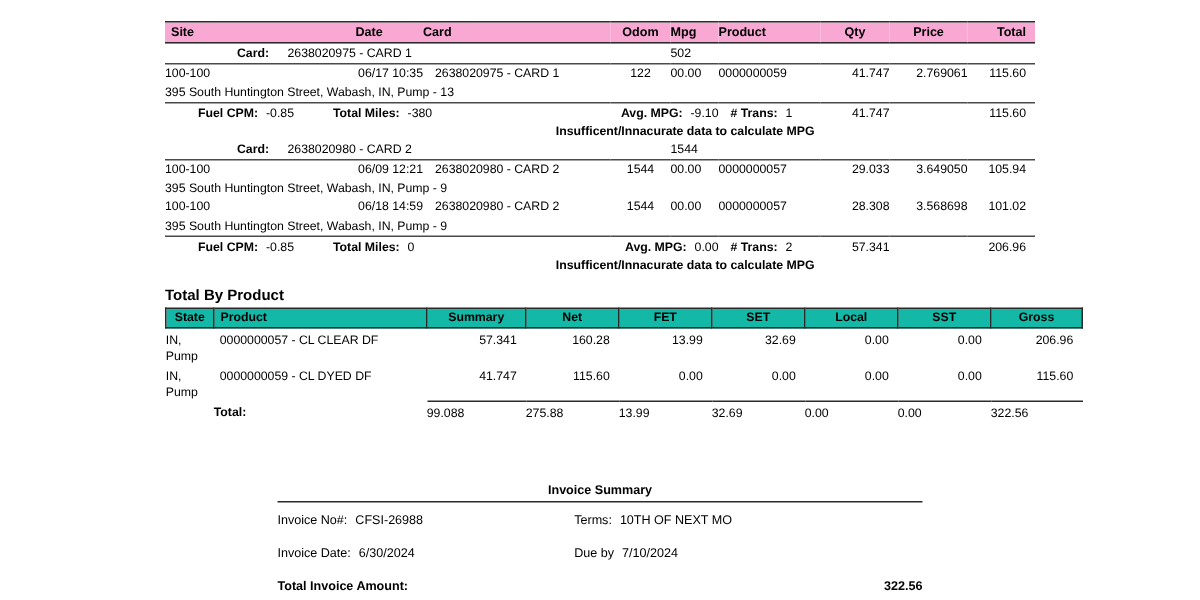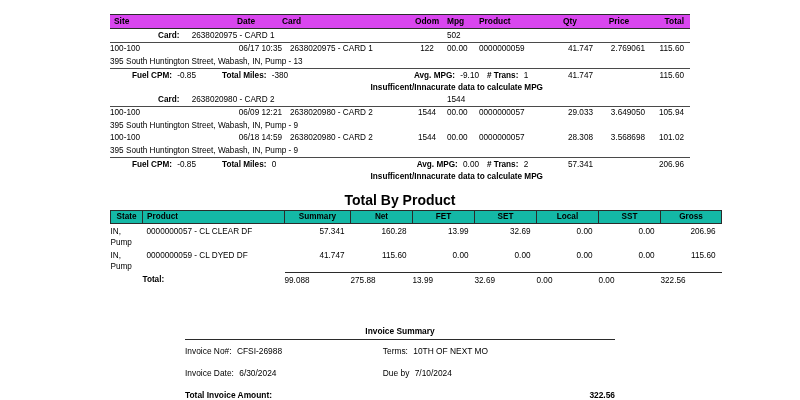--- a/index.html
+++ b/index.html
@@ -29,21 +29,21 @@
     font-size: 8.2px;
     table-layout: fixed;
   }
   table.tx td, table.tx th {
     padding: 0;
     vertical-align: bottom;
     white-space: nowrap;
   }
 
   .colhead {
-    background: #d946ef;
+    background: #f9a8d4;
     border-top: 1.6px solid #2b2b2b;
     border-bottom: 1.6px solid #2b2b2b;
     font-weight: bold;
     font-size: 8.4px;
     height: 13px;
     line-height: 13px;
     vertical-align: middle;
   }
   .colhead td { vertical-align: middle; padding-bottom: 0; }
 
@@ -85,23 +85,22 @@
 
   .ar { text-align: right; }
   .ac { text-align: center; }
   .al { text-align: left; }
 
   .pl4 { padding-left: 4px !important; }
   .pr6 { padding-right: 6px !important; }
 
   
   .tbp-title {
-    text-align: center;
     font-weight: bold;
-    font-size: 14px;
+    font-size: 10px;
     margin-top: 10px;
     margin-bottom: 2px;
   }
   table.tbp {
     width: 580px;
     border-collapse: collapse;
     font-size: 8.2px;
     table-layout: fixed;
   }
   table.tbp td { padding: 0; white-space: nowrap; vertical-align: top; }

